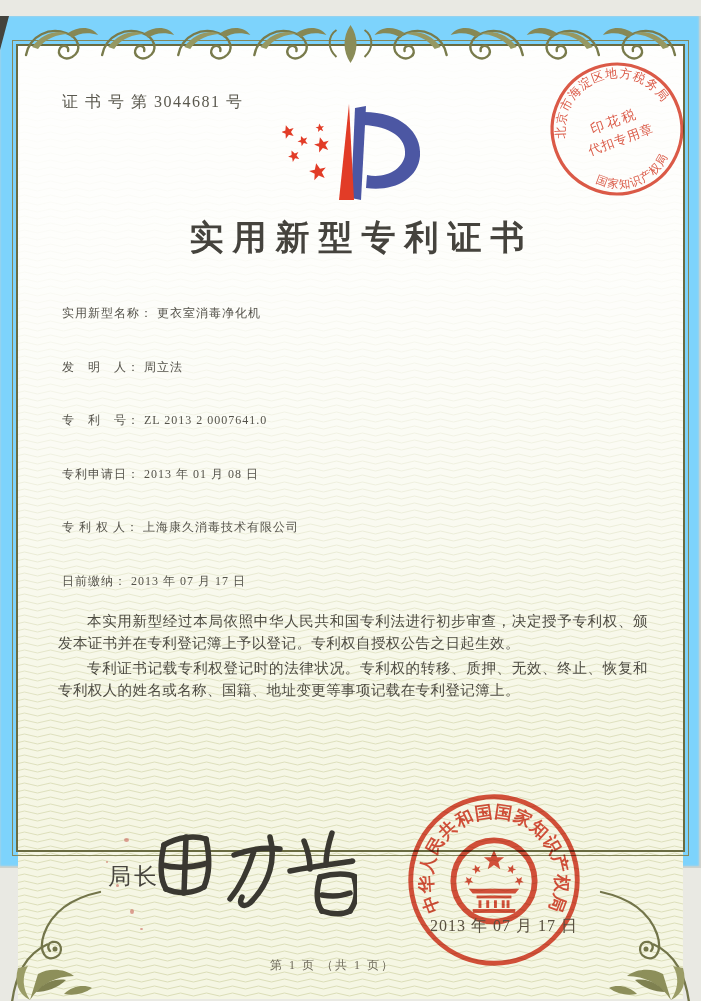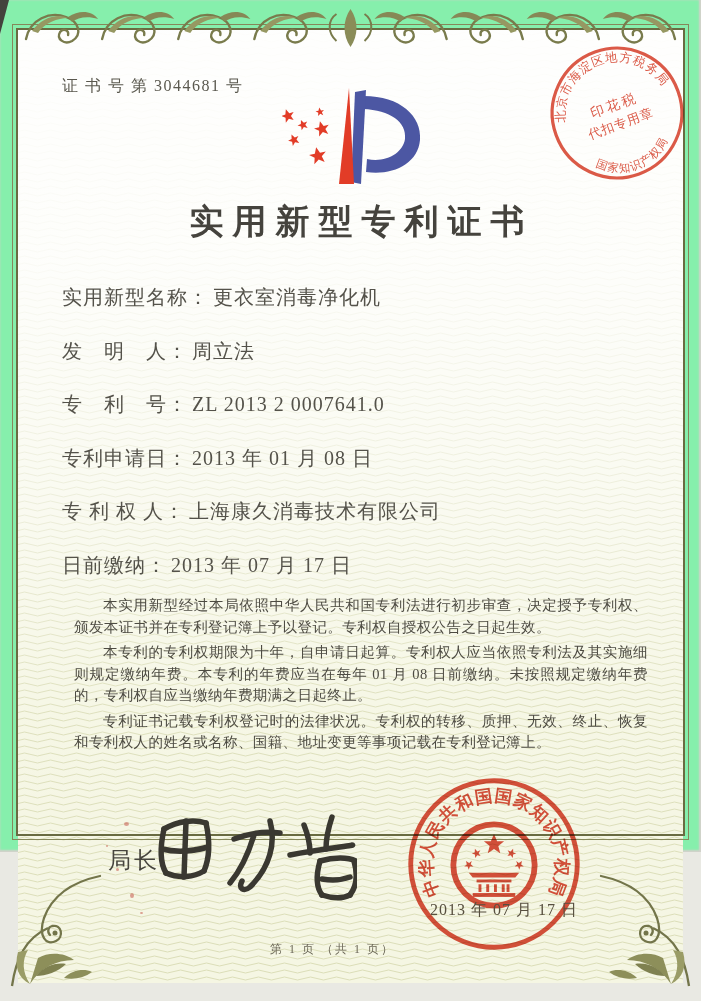--- a/index.html
+++ b/index.html
@@ -1,18 +1,18 @@
 <!DOCTYPE html>
 <html><head>
 <meta charset="utf-8">
 <style>
   html,body{margin:0;padding:0;}
   body{width:701px;height:1001px;overflow:hidden;background:#e9e9e3;
        font-family:"Liberation Serif","DejaVu Serif",serif;}
-  .page{position:absolute;left:0;top:0;width:701px;height:852px;background:#86efac;
+  .page{position:absolute;left:0;top:16px;width:701px;height:852px;background:#7dd3fc;
         box-shadow:inset -2px 0 2px #d2d2cb, inset 0 -2px 2px #d2d2cb;}
   .scan-edge{position:absolute;left:0;top:0;width:0;height:0;
         border-left:9px solid #43433d;border-bottom:34px solid transparent;}
   .guilloche{position:absolute;left:18px;top:30px;width:665px;height:953px;}
   .white-fade{position:absolute;left:18px;top:30px;width:665px;height:953px;
         background:linear-gradient(180deg,rgba(255,255,255,.95) 0%,rgba(255,255,255,.85) 25%,
         rgba(255,255,255,.45) 52%,rgba(255,255,255,.08) 72%,rgba(255,255,255,0) 100%);}
   .frame-outer{position:absolute;left:12px;top:24px;right:12px;bottom:12px;
         border:1.5px solid #85875a;}
   .frame-inner{position:absolute;left:16px;top:28px;right:16px;bottom:16px;
@@ -20,25 +20,25 @@
   .top-band{position:absolute;left:14px;top:3px;width:673px;height:48px;}
   .corner-bl{position:absolute;left:6px;top:872px;width:96px;height:118px;}
   .corner-br{position:absolute;right:6px;top:872px;width:96px;height:118px;transform:scaleX(-1);}
   .cert-no{position:absolute;left:62px;top:76px;font-size:16px;letter-spacing:1.5px;color:#5a584e;}
   .tax-seal{position:absolute;left:544px;top:40px;width:146px;height:146px;
         transform:rotate(-20deg);opacity:.88;mix-blend-mode:multiply;}
   .logo{position:absolute;left:282px;top:84px;width:160px;height:104px;}
   .title{position:absolute;left:0;top:188px;width:701px;margin:11px;text-align:center;
         font-size:34px;font-weight:600;letter-spacing:9px;color:#45433d;}
   .fields{position:absolute;left:62px;top:271px;width:560px;}
-  .frow{height:53.5px;line-height:53.5px;font-size:20px;color:#54524a;letter-spacing:1px;white-space:nowrap;}
+  .frow{height:53.5px;line-height:53.5px;font-size:12px;color:#54524a;letter-spacing:1px;white-space:nowrap;}
   .frow .flabel{margin-right:4px;}
   .paras{position:absolute;left:58px;top:595px;width:590px;font-size:14.5px;line-height:21.5px;
         color:#4d4b42;text-align:justify;letter-spacing:.4px;}
-  .paras p{margin:0 0 4px 16px;text-indent:2em;font-family:Liberation Serif, serif;}
+  .paras p{margin:0 0 4px 0;text-indent:2em;font-family:Liberation Serif, serif;}
   .sig-label{position:absolute;left:108px;top:845px;font-size:23px;letter-spacing:3px;color:#47453e;}
   .signature{position:absolute;left:142px;top:795px;width:215px;height:118px;}
   .office-seal{position:absolute;left:402px;top:772px;width:184px;height:184px;
         opacity:.92;mix-blend-mode:multiply;}
   .seal-date{position:absolute;left:416px;top:900px;width:176px;text-align:center;
         font-size:16px;letter-spacing:1px;color:#574f3f;}
   .footer{position:absolute;left:0;top:941px;width:665px;text-align:center;
         font-size:12px;letter-spacing:2px;color:#6c6858;}
   .speck{position:absolute;border-radius:50%;background:#c4554a;opacity:.55;}
 </style>
@@ -158,21 +158,20 @@
     <div class="frow">
       <span class="flabel">专 利 权 人：</span><span class="fvalue">上海康久消毒技术有限公司</span>
     </div>
     <div class="frow">
       <span class="flabel">日前缴纳：</span><span class="fvalue">2013 年 07 月 17 日</span>
     </div>
   </div>
 
   <div class="paras">
     <p>本实用新型经过本局依照中华人民共和国专利法进行初步审查，决定授予专利权、颁发本证书并在专利登记簿上予以登记。专利权自授权公告之日起生效。</p>
-    <p>本专利的专利权期限为十年，自申请日起算。专利权人应当依照专利法及其实施细则规定缴纳年费。本专利的年费应当在每年 01 月 08 日前缴纳。未按照规定缴纳年费的，专利权自应当缴纳年费期满之日起终止。</p>
     <p>专利证书记载专利权登记时的法律状况。专利权的转移、质押、无效、终止、恢复和专利权人的姓名或名称、国籍、地址变更等事项记载在专利登记簿上。</p>
   </div>
 
   <span class="sig-label">局长</span>
   <svg class="signature" viewBox="0 0 215 118" aria-label="田力普">
     <g fill="none" stroke="#3a3831" stroke-width="5.5" stroke-linecap="round">
       <path d="M22,34 C18,52 18,68 24,78"></path>
       <path d="M22,34 C36,26 52,24 64,28"></path>
       <path d="M64,28 C68,46 68,62 62,76"></path>
       <path d="M24,78 C38,84 52,82 62,76"></path>

